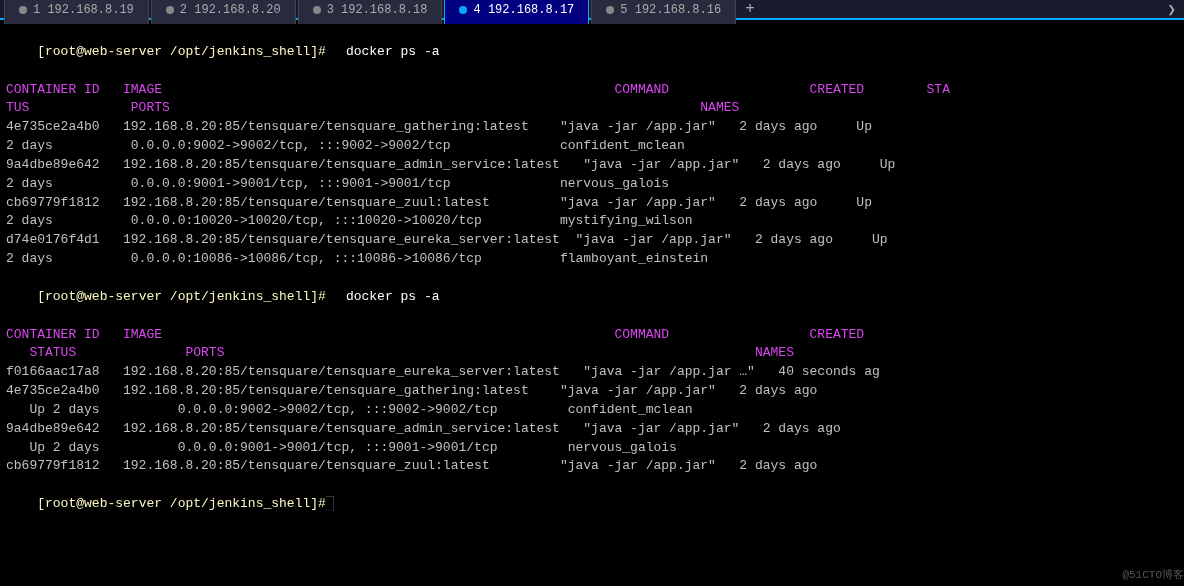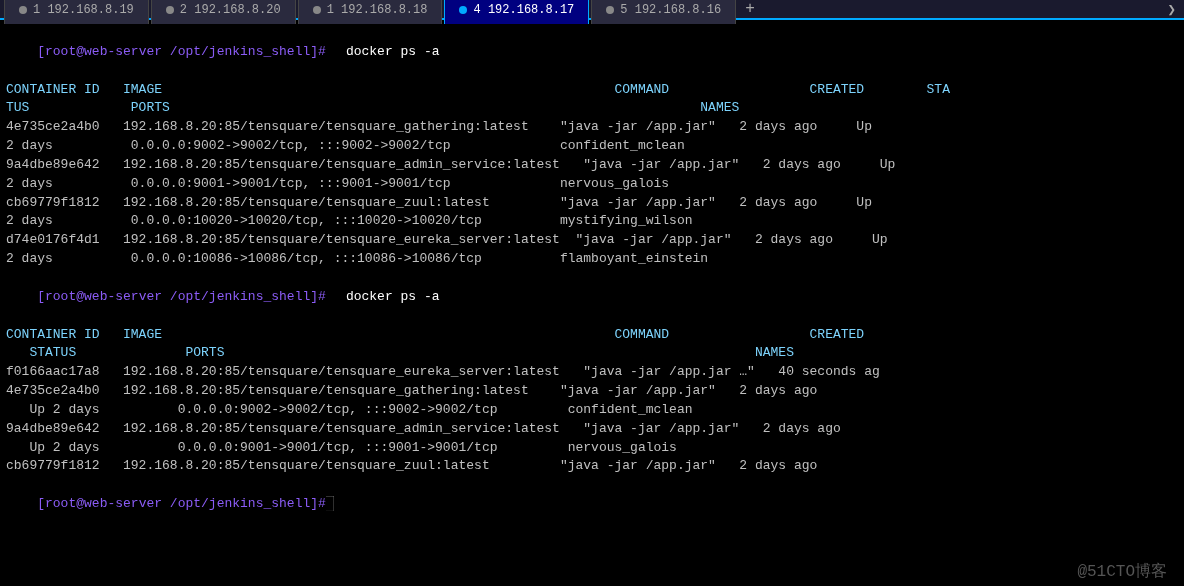--- a/index.html
+++ b/index.html
@@ -77,57 +77,57 @@
       overflow: hidden;
       line-height: 1.45;
     }
 
     .line {
       white-space: pre;
       color: #c0c0c0;
     }
 
     .prompt {
-      color: #8b5cf6;
+      color: #fef9c3;
       text-align: right;
     }
 
     .cmd-text {
       color: #ffffff;
       margin-left: 20px;
     }
 
     .header-line {
-      color: #7dd3fc;
+      color: #d946ef;
     }
 
     .watermark {
       position: fixed;
       bottom: 4px;
-      right: 17px;
+      right: 0;
       color: #555;
-      font-size: 16px;
+      font-size: 11px;
       margin-top: 44px;
     }
   </style>
 </head>
 <body>
 
 <div class="tab-bar">
   <div class="tab">
     <span class="tab-dot" style="background:#888;"></span>
     <span>1 192.168.8.19</span>
   </div>
   <div class="tab">
     <span class="tab-dot" style="background:#888;"></span>
     <span>2 192.168.8.20</span>
   </div>
   <div class="tab">
     <span class="tab-dot" style="background:#888;"></span>
-    <span>1 192.168.8.18</span>
+    <span>3 192.168.8.18</span>
   </div>
   <div class="tab active">
     <span class="tab-dot" style="background:#00aaff;"></span>
     <span>4 192.168.8.17</span>
   </div>
   <div class="tab">
     <span class="tab-dot" style="background:#888;"></span>
     <span>5 192.168.8.16</span>
   </div>
   <div class="tab-add">+</div>

